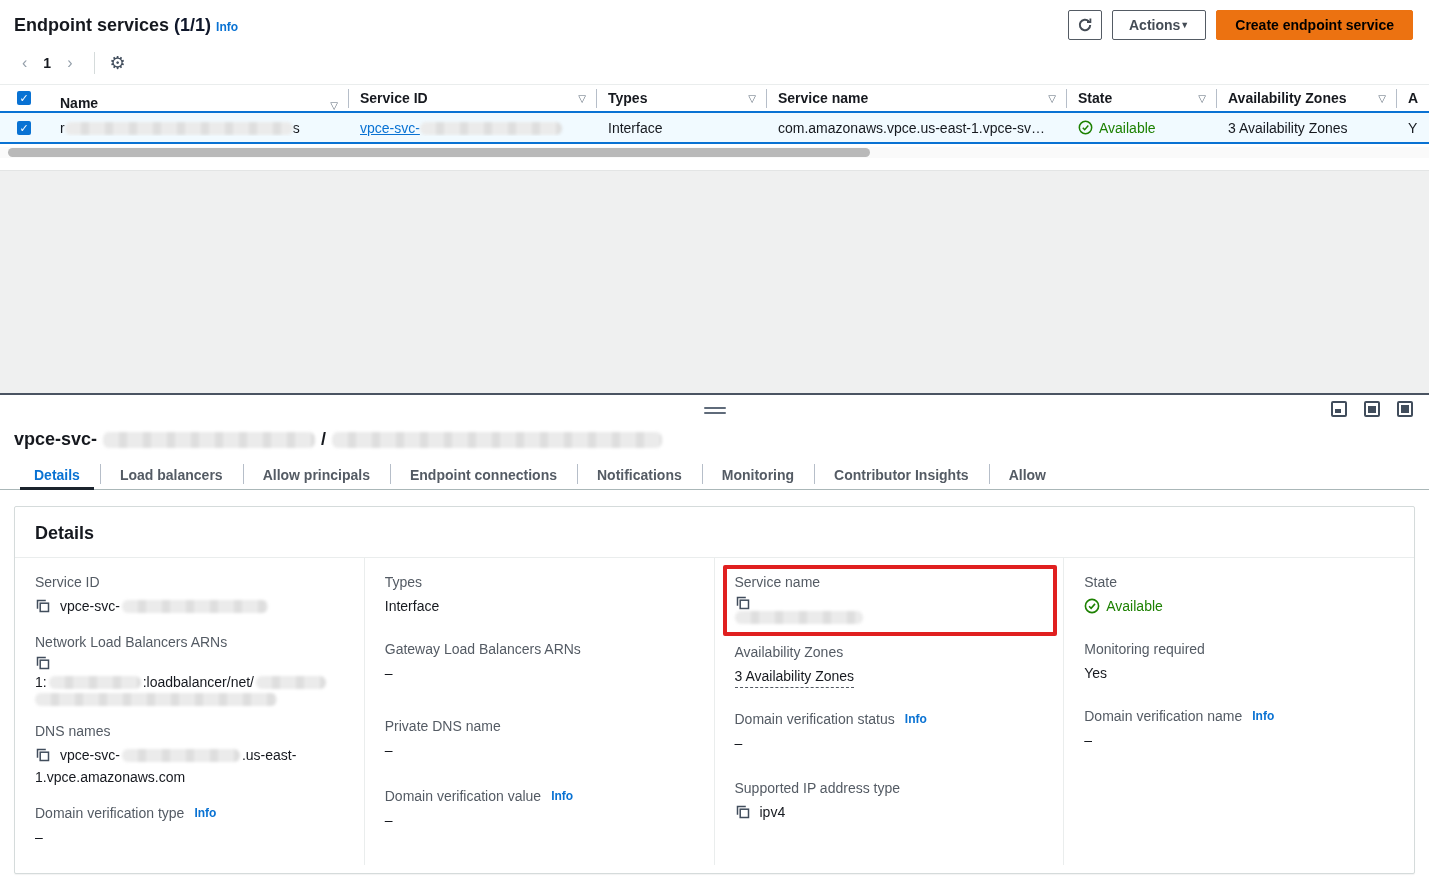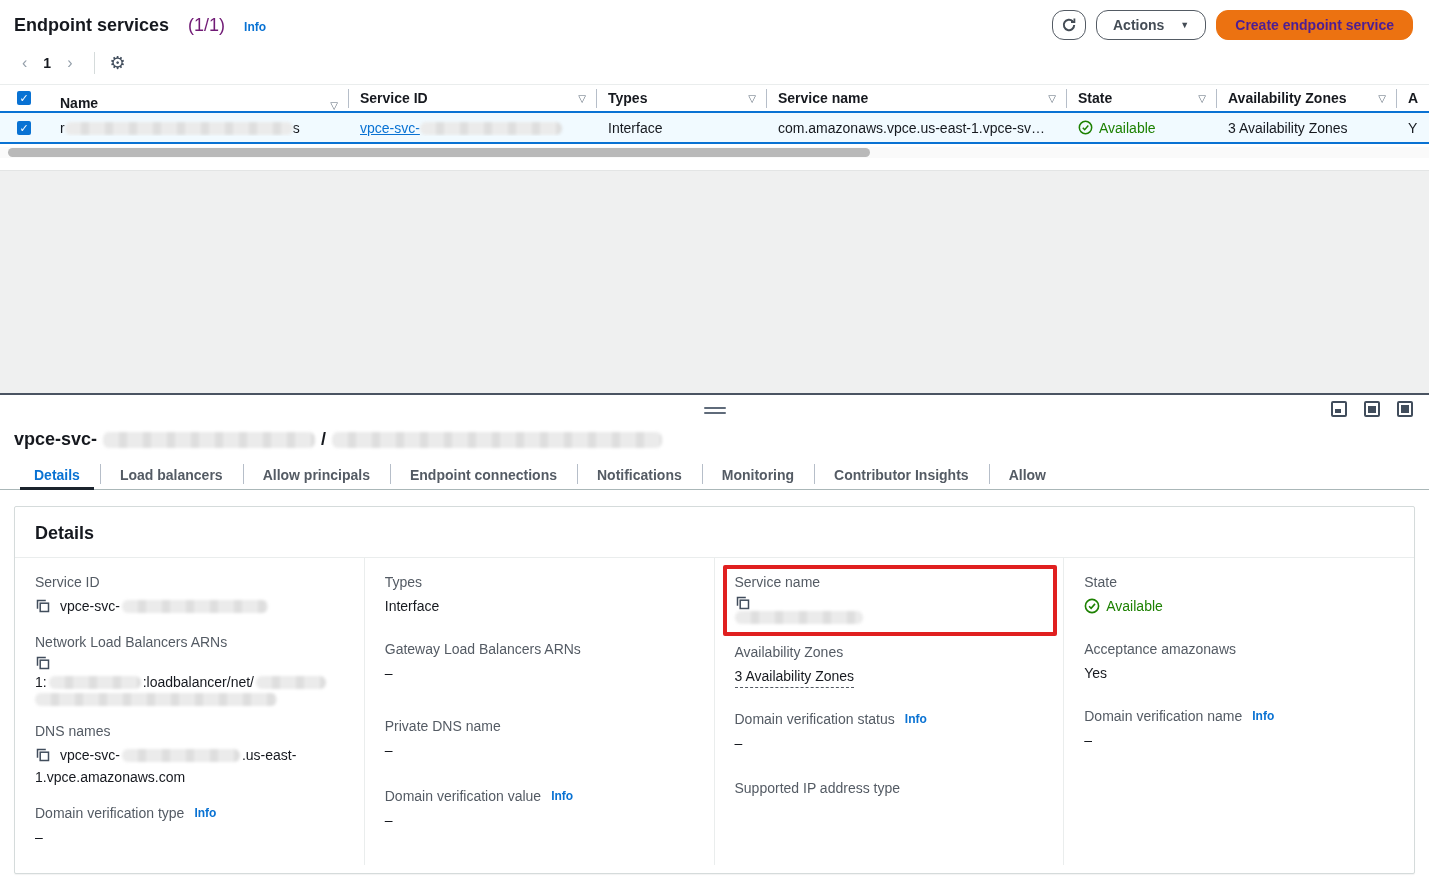--- a/index.html
+++ b/index.html
@@ -3,30 +3,30 @@
 <meta charset="utf-8">
 <style>
   * { margin:0; padding:0; box-sizing:border-box; }
   html,body { width:1429px; height:886px; overflow:hidden; background:#ffffff;
     font-family:"Liberation Sans", "DejaVu Sans", sans-serif; color:#16191f; }
   .app { width:1429px; height:886px; display:flex; flex-direction:column; }
 
   
   .top-section { background:#fff; }
   .header-row { display:flex; justify-content:space-between; align-items:center; padding:10px 16px 8px 14px; }
-  .title-group { display:flex; align-items:baseline; gap:19px; }
+  .title-group { display:flex; align-items:baseline; gap:5px; }
   .page-title { font-size:18px; font-weight:700; }
-  .page-count { font-size:18px; font-weight:400; color:#701a75; }
+  .page-count { font-size:18px; font-weight:700; color:#0f172a; }
   .info-link { font-size:12px; font-weight:700; color:#0972d3; cursor:pointer; }
   .header-actions { display:flex; gap:10px; align-items:center; }
-  .btn { height:30px; border:1px solid #545b64; background:#fff; border-radius:12px;
+  .btn { height:30px; border:1px solid #545b64; background:#fff; border-radius:2px;
     font-size:14px; font-weight:700; color:#444c55; display:flex; align-items:center;
-    justify-content:center; gap:16px; padding:0 16px; cursor:pointer; }
+    justify-content:center; gap:0; padding:0 16px; cursor:pointer; }
   .btn-icon { width:34px; padding:0; }
-  .btn-primary { background:#ec7211; border-color:#ec7211; color:#4c1d95; padding:0 18px; }
+  .btn-primary { background:#ec7211; border-color:#ec7211; color:#000000; padding:0 18px; }
   .caret-down { font-size:9px; color:#444c55; }
 
   .toolbar-row { display:flex; justify-content:space-between; align-items:center; padding:4px 16px 0 14px; }
   .search-box { width:650px; height:30px; border:1px solid #879596; border-radius:2px;
     display:flex; align-items:center; gap:8px; padding:0 9px; background:#fff; }
   .search-box input { border:none; outline:none; flex:1; font-size:14px; font-style:italic;
     color:#545b64; font-family:"Liberation Sans", sans-serif; background:transparent; }
   .pagination { display:flex; align-items:center; gap:4px; }
   .page-chevron { color:#95a0ab; font-size:16px; padding:2px 8px; cursor:pointer; }
   .page-num { font-size:14px; font-weight:700; padding:0 4px; }
@@ -385,38 +385,47 @@
               <span>Domain verification status</span>
               <span class="info-link">Info</span>
             </div>
             <div class="value-line">
                 <span>–</span>
               </div>
           </div>
 
           <div class="field" style="margin-top:26px">
             <div class="field-label">Supported IP address type</div>
+            <div class="value-line">
+              <span class="copy-icon">
+                <svg class="ic" width="16" height="16" viewBox="0 0 16 16" fill="none" stroke="#414d5c" stroke-width="1.5">
+                    <rect x="5.2" y="5.2" width="8.3" height="8.3"></rect>
+                    <path d="M10.8 2.5H2.5v8.3"></path>
+                  </svg>
+              </span>
+              <span>ipv4</span>
+            </div>
           </div>
         </div>
 
         <div class="card-col">
           <div class="field">
             <div class="field-label">State</div>
             <div class="value-line">
               <span class="state-ok">
                 <svg class="ic" width="16" height="16" viewBox="0 0 16 16" fill="none" stroke="#1d8102" stroke-width="1.6">
                   <circle cx="8" cy="8" r="6.6"></circle>
                     <path d="M5.1 8.3l2 2L11 5.9"></path>
                 </svg>
                 <span>Available</span>
               </span>
             </div>
           </div>
           <div class="field" style="margin-top:24px">
-            <div class="field-label">Acceptance amazonaws</div>
+            <div class="field-label">Monitoring required</div>
             <div class="value-line">
                 <span>Yes</span>
               </div>
           </div>
           <div class="field" style="margin-top:24px">
             <div class="field-label">
               <span>Domain verification name</span>
               <span class="info-link">Info</span>
             </div>
             <div class="value-line">

